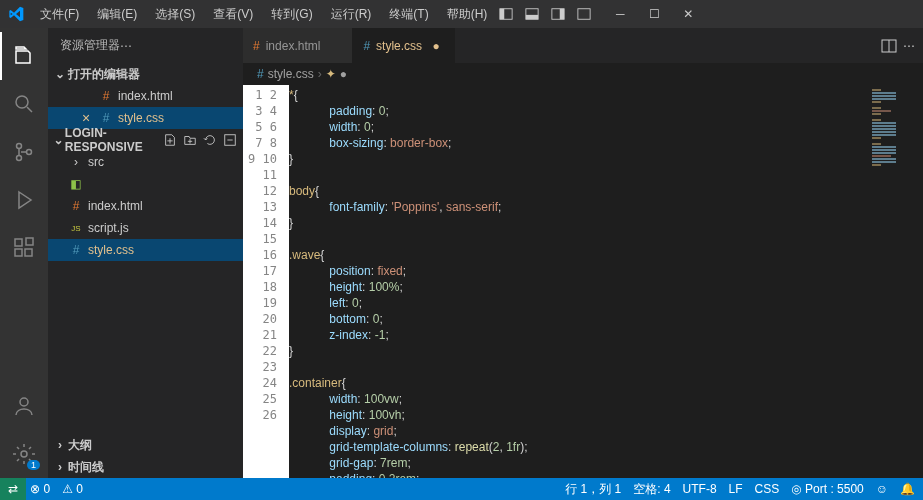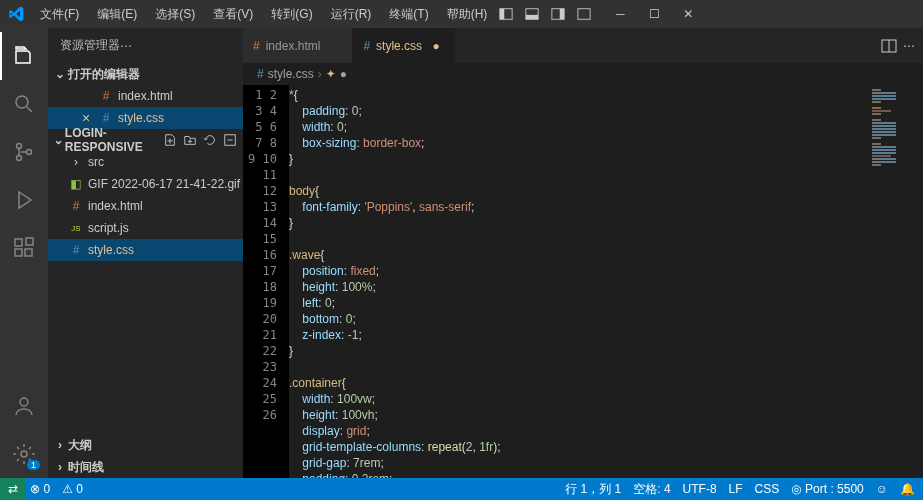--- a/index.html
+++ b/index.html
@@ -42,25 +42,25 @@
 .tabs{height:35px;background:#252526;display:flex;align-items:stretch;}
 .tab{display:flex;align-items:center;padding:0 10px;gap:6px;background:#2d2d2d;border-right:1px solid #1e1e1e;cursor:pointer;color:#969696;}
 .tab.active{background:#1e1e1e;color:#ffffff;}
 .tab.modified{color:#e2c08d;}
 .tab .close{width:16px;text-align:center;}
 .tabs .spacer{flex:1;}
 .tabs .tabicons{display:flex;align-items:center;gap:6px;padding:0 8px;}
 .breadcrumbs{height:22px;display:flex;align-items:center;padding:0 14px;gap:4px;color:#a0a0a0;font-size:12px;}
 .breadcrumbs .sep{color:#666;}
 .editor-body{flex:1;display:flex;overflow:hidden;position:relative;}
-.gutter{width:46px;background:#000000;color:#858585;text-align:right;padding:2px 12px 0 0;font-family:Consolas,monospace;font-size:12px;line-height:16px;}
+.gutter{width:46px;background:#ffffff;color:#858585;text-align:right;padding:2px 12px 0 0;font-family:Consolas,monospace;font-size:12px;line-height:16px;}
 .code{flex:1;font-family:Consolas,monospace;font-size:12px;line-height:16px;white-space:pre;color:#d4d4d4;padding-top:2px;}
 .tk-sel{color:#d7ba7d;}
 .tk-punc{color:#d4d4d4;}
-.tk-prop{color:#9cdcfe;}
+.tk-prop{color:#9cdcfe;margin-left:27px;}
 .tk-num{color:#b5cea8;}
 .tk-val{color:#ce9178;margin-top:24px;}
 .tk-str{color:#ce9178;}
 .tk-func{color:#dcdcaa;margin-top:48px;}
 .minimap{width:55px;background:#1e1e1e;opacity:0.5;}
 .minimap-inner{margin:4px;}
 .minimap-inner div{height:2px;margin-bottom:1px;}
 .mm1{background:#d7ba7d;width:20%;}
 .mm2{background:#9cdcfe;width:50%;}
 .mm3{background:#ce9178;width:40%;}
@@ -222,21 +222,20 @@
           </span>
       </div>
     </div>
     <div id="folder-tree">
         <div class="tree-item">
           <span class="fico">›</span>
           <span>src</span>
         </div>
         <div class="tree-item">
           <span class="fico file-green" style="font-size:12px">◧</span>
-          <span>GIF 2022-06-17 21-41-22.gif</span>
         </div>
         <div class="tree-item">
           <span class="fico file-orange" style="font-size:12px">#</span>
           <span>index.html</span>
         </div>
         <div class="tree-item">
           <span class="fico file-yellow" style="font-size:8px">JS</span>
           <span>script.js</span>
         </div>
         <div class="tree-item active modified">

